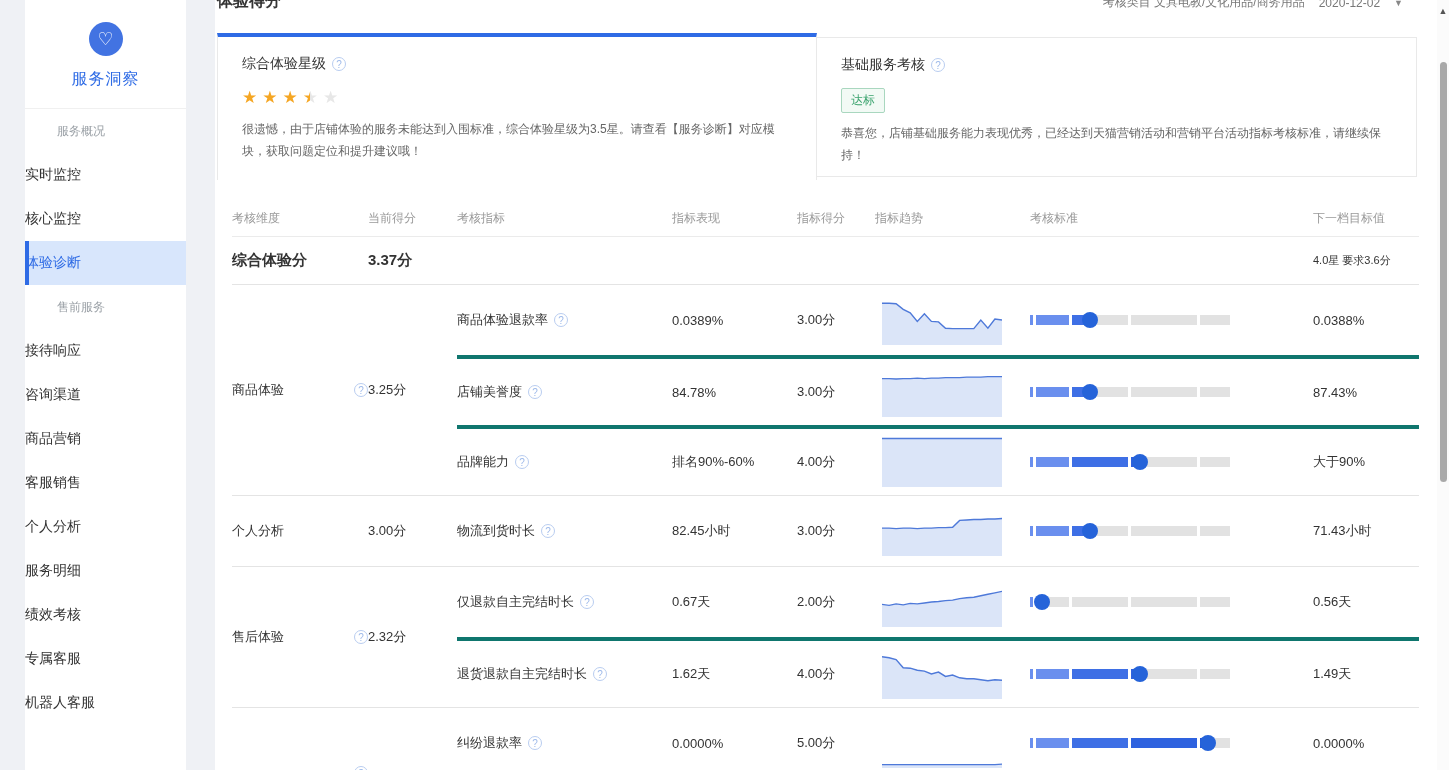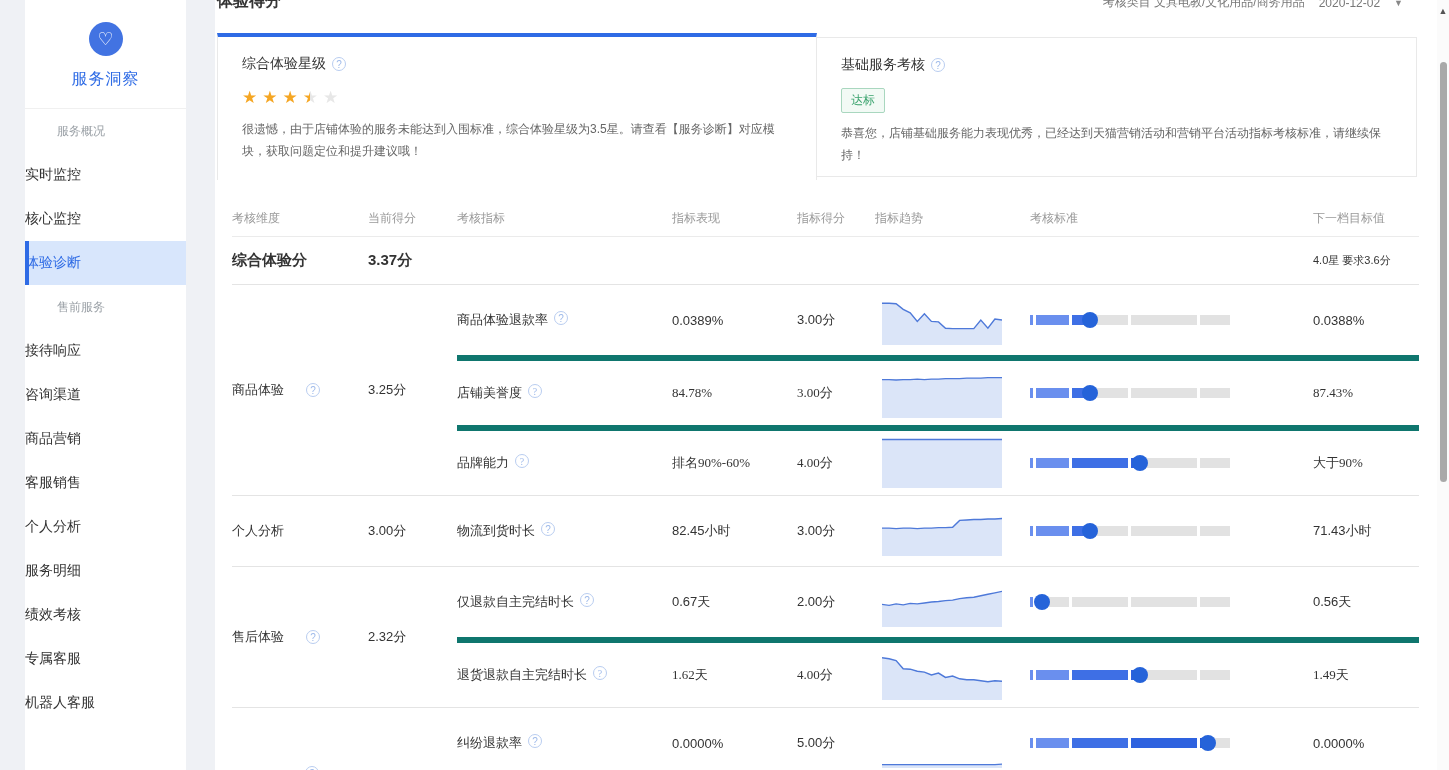--- a/index.html
+++ b/index.html
@@ -49,26 +49,26 @@
   .score-table { position:absolute; left:2px; top:200px; width:1202px; padding-left:15px; font-size:13px; }
   .thead, .summary-row { display:grid; grid-template-columns:136px 89px 215px 125px 78px 155px 283px 106px;
     align-items:center; }
   .thead { height:37px; color:#999; font-size:12px; border-bottom:1px solid #ebebeb; }
   .summary-row { height:48px; border-bottom:1px solid #e4e4e4; }
   .summary-dim, .summary-score { font-size:15px; font-weight:bold; color:#333; }
   .summary-target { font-size:11px; color:#333; grid-column:8; }
   .group { display:flex; border-bottom:1px solid #e4e4e4; }
   .group.cut { border-bottom:none; min-height:130px; }
   .dim-cell { width:225px; display:flex; align-items:center; }
-  .dim-label { width:136px; display:flex; align-items:center; gap:22px; color:#333; }
+  .dim-label { width:136px; display:flex; align-items:center; gap:22px; color:#333;justify-content:space-between; }
   .dim-score { width:89px; color:#333; }
   .group-rows { flex:1; }
   .ind-row { display:grid; grid-template-columns:215px 125px 78px 155px 283px 106px; align-items:center; height:70px; }
-  .ind-row + .ind-row { border-top:6px solid #0f766e;font-family:Liberation Serif, serif; }
-  .ind-label { display:flex; gap:6px; color:#333; }
+  .ind-row + .ind-row { border-top:4px solid #0f766e; }
+  .ind-label { display:flex; align-items:center; gap:6px; color:#333; }
   .trend-svg { display:block; margin-left:7px; }
 
   
   .std-bar { position:relative; width:200px; height:16px; display:flex; align-items:center; }
   .seg { height:10px; background:#e2e2e2; position:relative; overflow:hidden; margin-right:3px; flex:0 0 auto; }
   .seg:last-child { margin-right:0; }
   .seg-fill { position:absolute; left:0; top:0; bottom:0; }
   .std-dot { position:absolute; top:0; width:16px; height:16px; border-radius:50%; background:#2563d9; z-index:2; }
 
   

